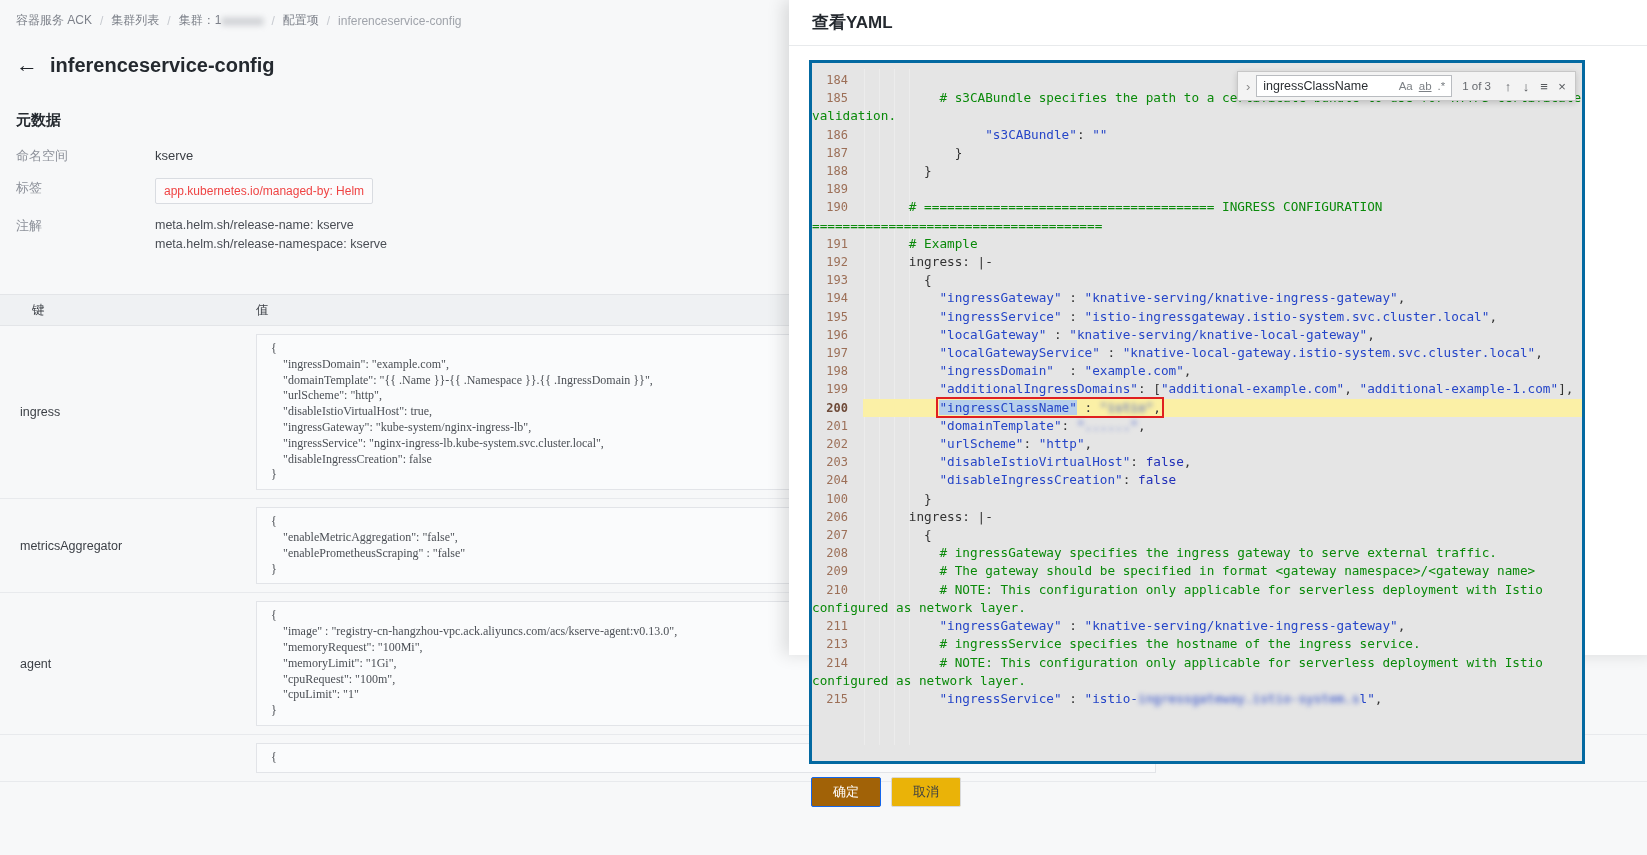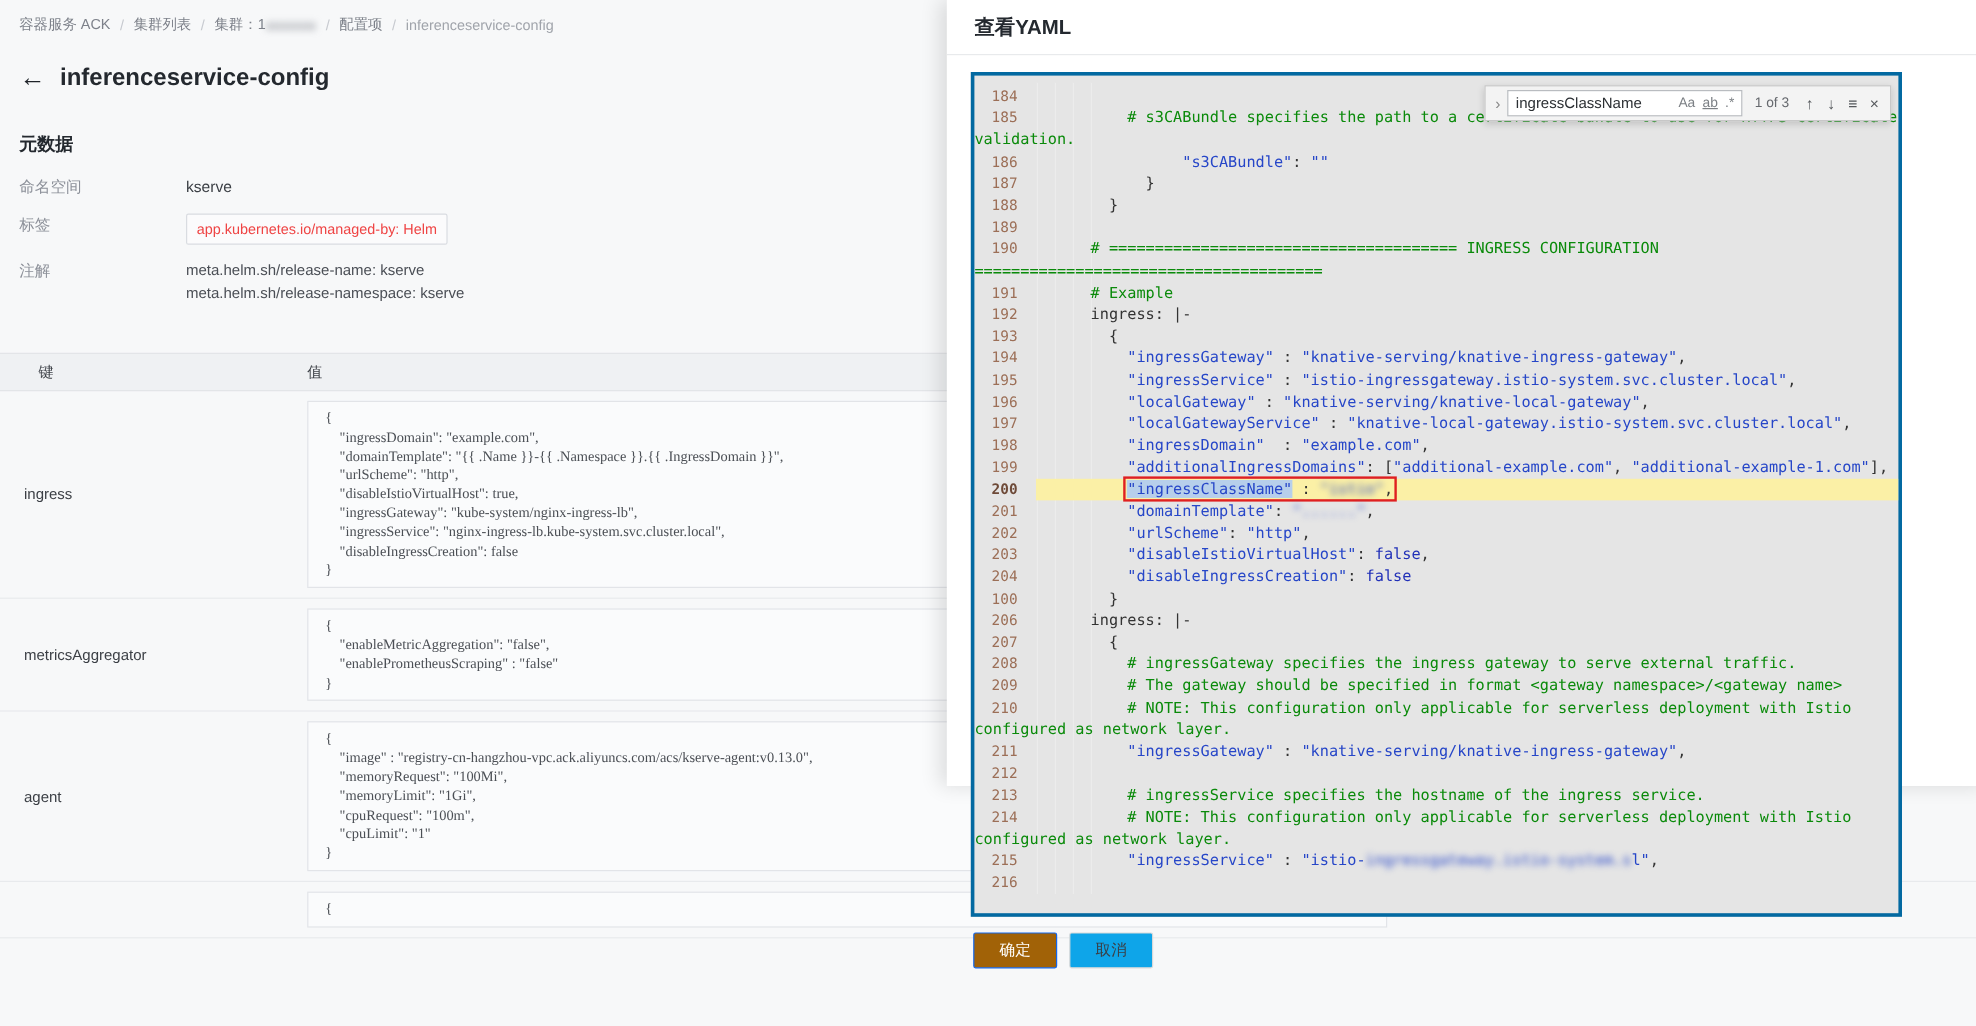--- a/index.html
+++ b/index.html
@@ -59,21 +59,21 @@
   .find-input{display:flex;align-items:center;background:#fff;border:1px solid #b9bcc0;height:22px;margin-left:2px;padding:0 3px 0 6px;width:196px;box-sizing:border-box;}
   .find-query{flex:1;font-size:12.5px;color:#2b2f33;white-space:nowrap;overflow:hidden;}
   .find-opt{padding:0 3px;color:#7c8085;font-size:11.5px;cursor:pointer;white-space:nowrap;}
   .find-opt.word{text-decoration:underline;}
   .find-results{margin:0 8px 0 10px;color:#66696e;font-size:11.5px;white-space:nowrap;}
   .find-btn{width:18px;text-align:center;color:#55585c;font-size:13px;cursor:pointer;}
 
   .drawer-footer{position:absolute;left:22px;top:777px;display:flex;gap:10px;}
   .btn{height:30px;min-width:70px;padding:0 18px;border-radius:2px;font-size:13px;display:flex;align-items:center;justify-content:center;box-sizing:border-box;cursor:pointer;border:1px solid transparent;}
   .btn-primary{background:#a16207;border-color:#1366ec;color:#fff;}
-  .btn-default{background:#0ea5e9;border-color:#d9d9d9;color:#3b3f45;}
+  .btn-default{background:#eab308;border-color:#d9d9d9;color:#3b3f45;}
 </style>
 </head>
 <body>
 
 <div class="screen">
 
   <div class="left-page">
 
     <div class="breadcrumb">
         <span class="crumb">
@@ -217,25 +217,23 @@
           <div class="code-line"><span class="ln">202</span><span class="seg pl">          </span><span class="seg st">"urlScheme"</span><span class="seg pl">: </span><span class="seg st">"http"</span><span class="seg pl">,</span></div>
           <div class="code-line"><span class="ln">203</span><span class="seg pl">          </span><span class="seg st">"disableIstioVirtualHost"</span><span class="seg pl">: </span><span class="seg bo">false</span><span class="seg pl">,</span></div>
           <div class="code-line"><span class="ln">204</span><span class="seg pl">          </span><span class="seg st">"disableIngressCreation"</span><span class="seg pl">: </span><span class="seg bo">false</span></div>
           <div class="code-line"><span class="ln">100</span><span class="seg pl">        }</span></div>
           <div class="code-line"><span class="ln">206</span><span class="seg pl">      ingress: |-</span></div>
           <div class="code-line"><span class="ln">207</span><span class="seg pl">        {</span></div>
           <div class="code-line"><span class="ln">208</span><span class="seg cm">          # ingressGateway specifies the ingress gateway to serve external traffic.</span></div>
           <div class="code-line"><span class="ln">209</span><span class="seg cm">          # The gateway should be specified in format &lt;gateway namespace&gt;/&lt;gateway name&gt;</span></div>
           <div class="code-line"><span class="ln">210</span><span class="seg cm">          # NOTE: This configuration only applicable for serverless deployment with Istio configured as network layer.</span></div>
           <div class="code-line"><span class="ln">211</span><span class="seg pl">          </span><span class="seg st">"ingressGateway"</span><span class="seg pl"> : </span><span class="seg st">"knative-serving/knative-ingress-gateway"</span><span class="seg pl">,</span></div>
-          <div class="code-line"><span class="ln">212</span></div>
           <div class="code-line"><span class="ln">213</span><span class="seg cm">          # ingressService specifies the hostname of the ingress service.</span></div>
           <div class="code-line"><span class="ln">214</span><span class="seg cm">          # NOTE: This configuration only applicable for serverless deployment with Istio configured as network layer.</span></div>
           <div class="code-line"><span class="ln">215</span><span class="seg pl">          </span><span class="seg st">"ingressService"</span><span class="seg pl"> : </span><span class="seg st">"istio-</span><span class="seg st blur">ingressgateway.istio-system.s</span><span class="seg st">l"</span><span class="seg pl">,</span></div>
-          <div class="code-line"><span class="ln">216</span></div>
         </div>
 
       <div class="find">
         <span class="find-toggle">›</span>
         <span class="find-input">
           <span class="find-query">ingressClassName</span>
           <span class="find-opt">Aa</span>
           <span class="find-opt word">ab</span>
           <span class="find-opt">.*</span>
         </span>

